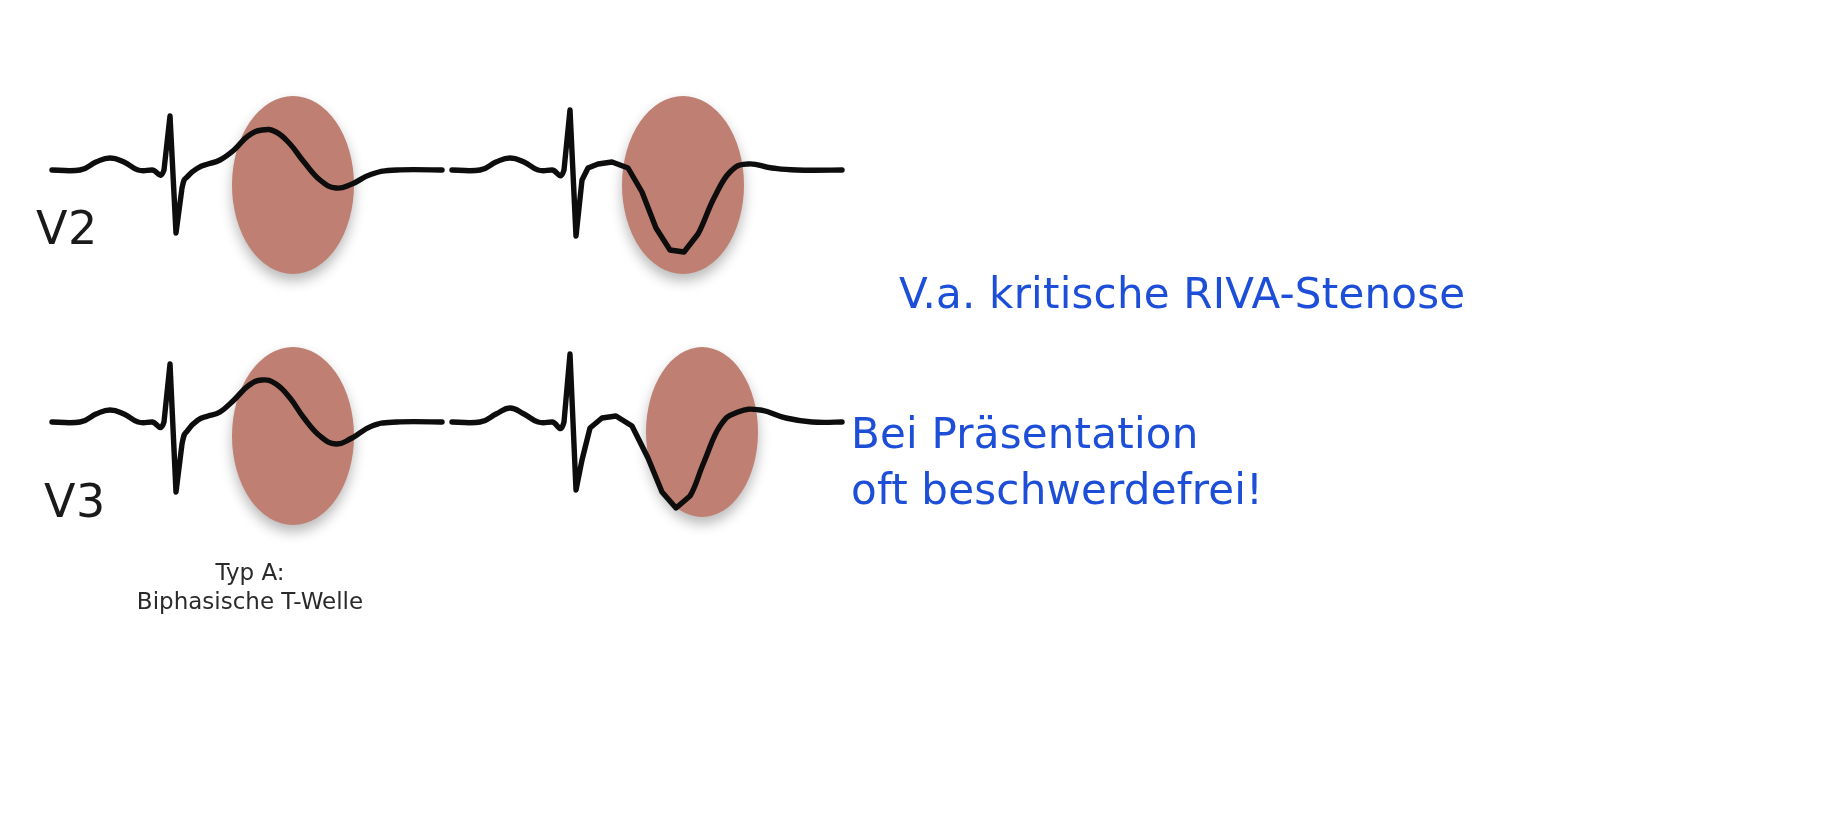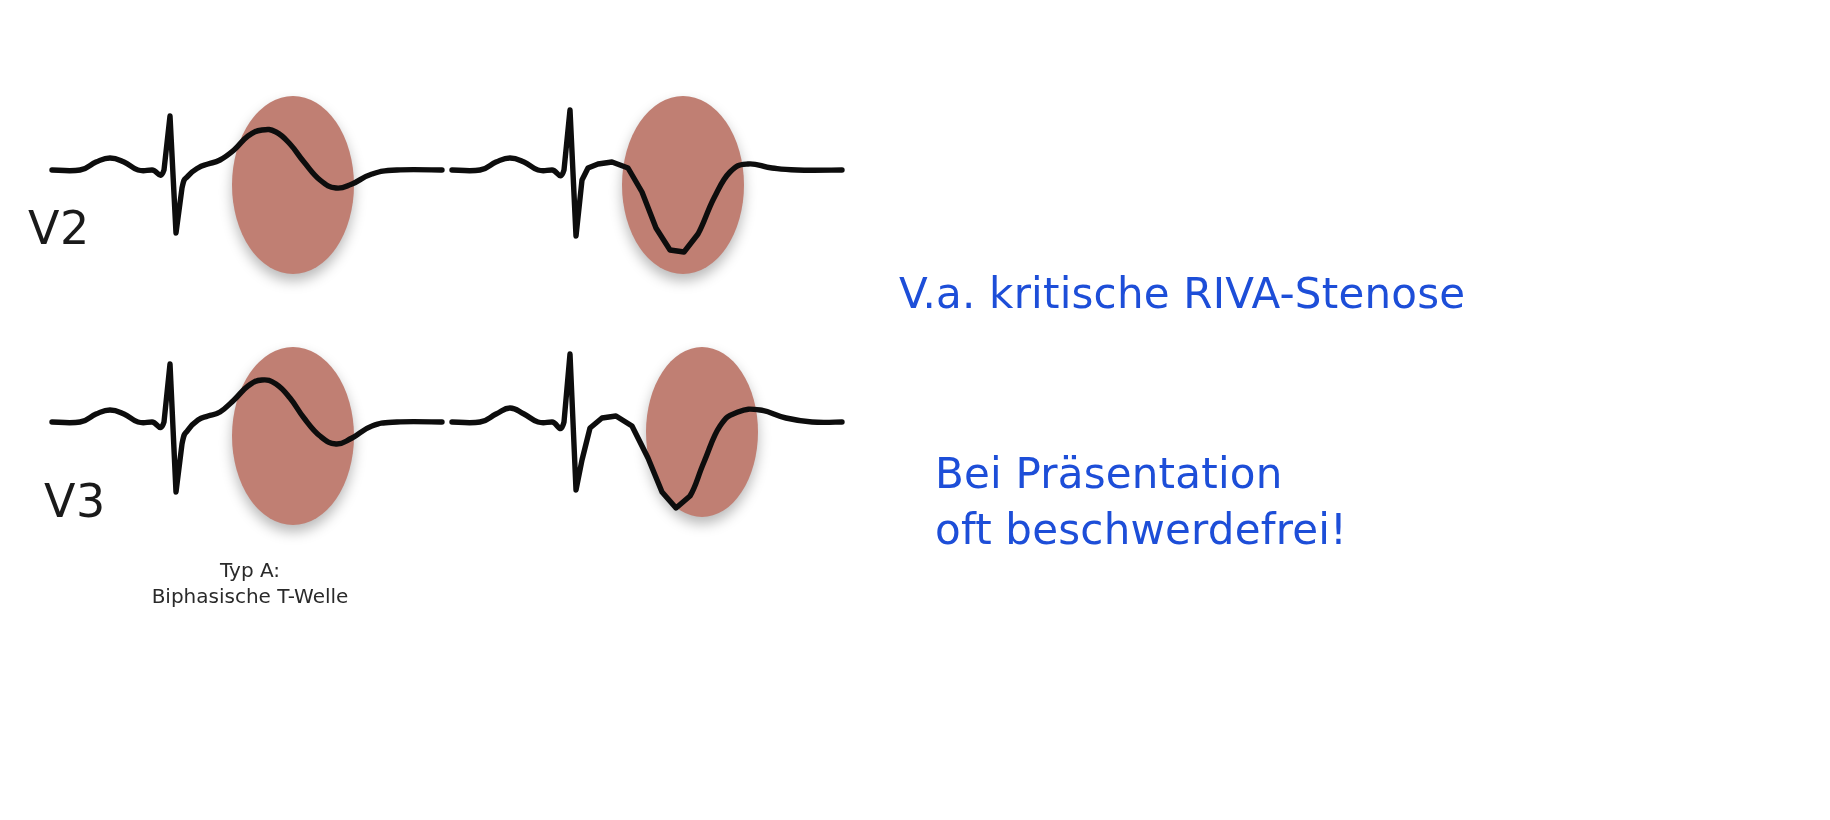--- a/index.html
+++ b/index.html
@@ -15,21 +15,21 @@
   
   .lead-label{
     position:absolute;
     font-family:"DejaVu Sans", sans-serif;
     font-size:46px;
     color:#1a1a1a;
     letter-spacing:0.5px;
     line-height:1;
     white-space:nowrap;
   }
-  #lead-v2{left:28px;top:205px;}
+  #lead-v2{left:36px;top:205px;}
   #lead-v3{left:44px;top:460px;margin-top:18px;}
 
   
   .ecg-panel{position:absolute;}
   #panel-v2-a{left:52px;top:88px;width:390px;height:220px;}
   #panel-v2-b{left:452px;top:88px;width:390px;height:220px;}
   #panel-v3-a{left:52px;top:340px;width:390px;height:220px;}
   #panel-v3-b{left:452px;top:340px;width:390px;height:220px;}
   .ecg-panel svg{display:block;width:100%;height:100%;overflow:visible;}
   .ecg-trace{
@@ -52,40 +52,40 @@
   #hl-v2-b{left:622px;top:96px;width:122px;height:178px;}
   #hl-v3-a{left:232px;top:347px;width:122px;height:178px;}
   #hl-v3-b{left:646px;top:347px;width:112px;height:170px;}
   .ecg-panel{z-index:2;}
 
   
   .caption{
     position:absolute;
     text-align:center;
     font-family:"DejaVu Sans", sans-serif;
-    font-size:20px;
+    font-size:23px;
     color:#2a2a2a;
     line-height:1.28;
     white-space:pre-line;
   }
   #caption-a{left:85px;top:558px;width:330px;}
   #caption-b{left:470px;top:548px;width:400px;}
 
   
   .note{
     position:absolute;
     font-family:"DejaVu Sans", sans-serif;
     color:#1d4ed8;
     font-size:42px;
     line-height:1.34;
     white-space:pre-line;
     letter-spacing:0.2px;
   }
   #note-primary{left:899px;top:266px;width:740px;}
-  #note-secondary{left:935px;top:406px;width:700px;margin-top:40px;}
+  #note-secondary{left:851px;top:406px;width:700px;}
 </style>
 </head>
 <body style="background: rgb(255, 255, 255);">
 
 <div id="stage">
 
   <div class="highlight-ellipse" id="hl-v2-a" style="background: rgb(192, 127, 115);"></div>
   <div class="highlight-ellipse" id="hl-v2-b" style="background: rgb(192, 127, 115);"></div>
   <div class="highlight-ellipse" id="hl-v3-a" style="background: rgb(192, 127, 115);"></div>
   <div class="highlight-ellipse" id="hl-v3-b" style="background: rgb(192, 127, 115);"></div>

